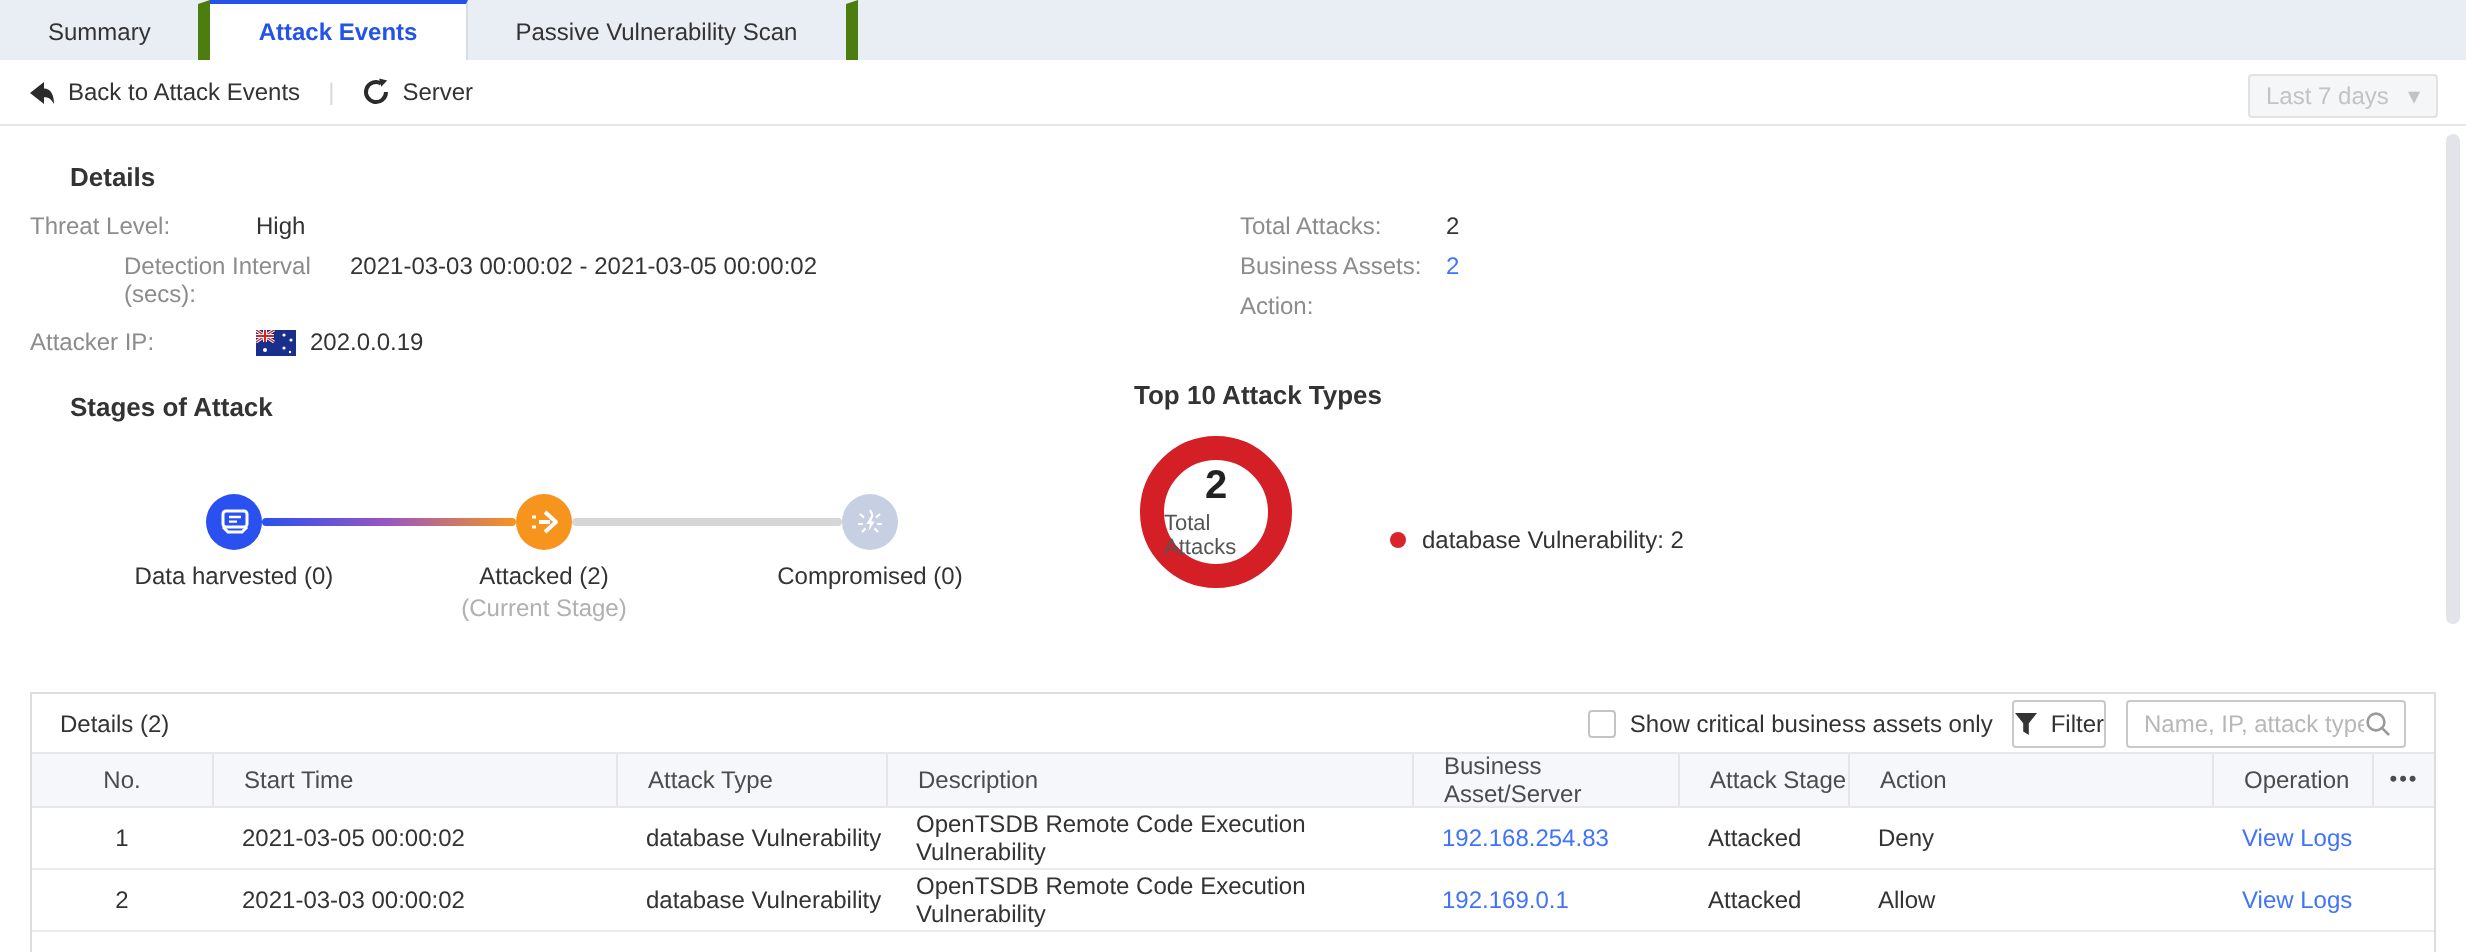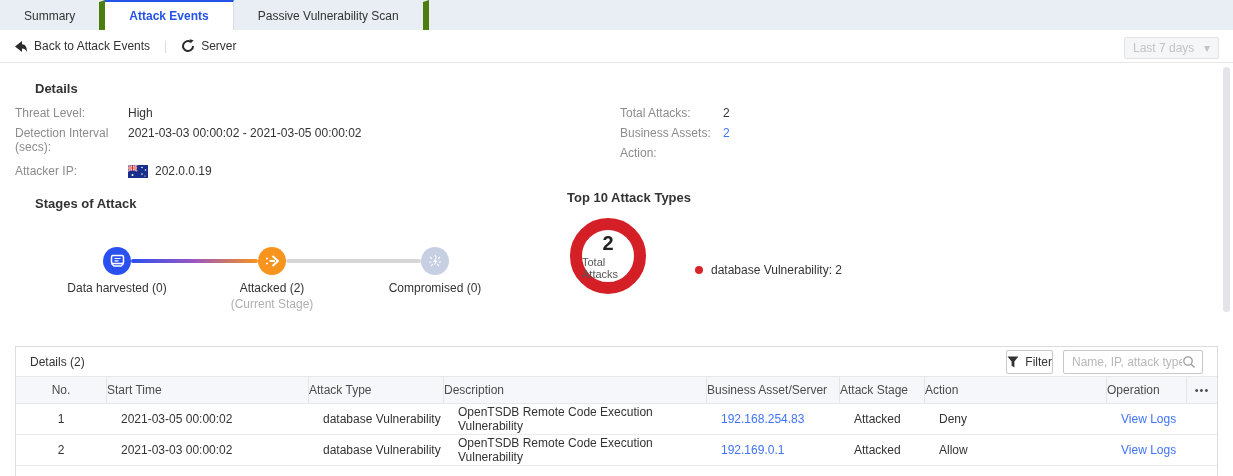--- a/index.html
+++ b/index.html
@@ -76,21 +76,21 @@
     display:flex; align-items:center; gap:6px; padding:0 0; cursor:pointer; color:#333; }
   .search-box { width:140px; height:24px; border:1px solid #c9c9c9; border-radius:2px;
     display:flex; align-items:center; padding:0 6px 0 8px; background:#fff; }
   .search-box input { border:none; outline:none; flex:1; min-width:0; font-size:12px;
     font-family:"Liberation Sans", sans-serif; color:#333; }
   .search-box input::placeholder { color:#b8b8b8; }
 
   .tgrid { display:grid; grid-template-columns:90px 202px 135px 263px 133px 85px 182px 80px auto; }
   .thead { background:#f5f7fa; border-top:1px solid #e8e8e8; border-bottom:1px solid #e8e8e8; }
   .thead .cell { height:26px; display:flex; align-items:center; color:#4c4c4c;
-    border-left:1px solid #e6e6e6; }
+    border-left:1px solid #e6e6e6; padding-left:15px; }
   .thead .cell:first-child { border-left:none; justify-content:center; padding-left:0; }
   .trow .cell { height:30px; display:flex; align-items:center; padding-left:15px; color:#333; }
   .trow .cell:first-child { justify-content:center; padding-left:0; }
   .trow { border-bottom:1px solid #ececec; }
   .stage-orange { color:#f5a030; }
   .action-red { color:#e8372f; }
   .more-cell { justify-content:center !important; padding-left:0 !important; color:#999;
     letter-spacing:1px; font-size:11px; cursor:pointer; }
 
   svg { display:block; }
@@ -132,21 +132,21 @@
 <div class="abs scroll-thumb"></div>
 
 <div class="abs section-heading" style="left:15px; top:81px;">Details</div>
 
 <div class="abs kv-row" style="left:15px; top:106px;">
   <span class="kv-label" style="width:113px;">Threat Level:</span>
   <span class="kv-value">High</span>
 </div>
 
 <div class="abs kv-row" style="left:15px; top:126px;">
-  <span class="kv-label" style="width:113px;">Detection Interval (secs):</span>
+  <span class="kv-label" style="width:113px;margin-left:47px;">Detection Interval (secs):</span>
   <span class="kv-value">2021-03-03 00:00:02 - 2021-03-05 00:00:02</span>
 </div>
 
 <div class="abs kv-row" style="left:15px; top:164px; align-items:center;">
   <span class="kv-label" style="width:113px;">Attacker IP:</span>
   <span class="flag">
     <svg width="20" height="13" viewBox="0 0 20 13">
       <rect width="20" height="13" fill="#1a2e8c"></rect>
       <path d="M0 0 L9 6 M9 0 L0 6" stroke="#fff" stroke-width="1.6"></path>
       <path d="M0 0 L9 6 M9 0 L0 6" stroke="#d22" stroke-width="0.7"></path>
@@ -220,20 +220,24 @@
 </div>
 
 <div class="abs legend-dot" style="left:695px; top:266px;"></div>
 <div class="abs" style="left:711px; top:263px;">database Vulnerability: 2</div>
 
 <div class="abs card">
 
   <div class="card-toolbar">
     <span>Details (2)</span>
     <div class="right">
+      <div class="cb-wrap">
+        <span class="checkbox"></span>
+        <span>Show critical business assets only</span>
+      </div>
       <div class="filter-btn">
         <span>
           <svg width="12" height="12" viewBox="0 0 12 12">
             <path d="M0.5 0.5 H11.5 L7.4 5.6 V11.5 L4.6 9.8 V5.6 Z" fill="#333"></path>
           </svg>
         </span>
         <span>Filter</span>
       </div>
       <div class="search-box">
         <input type="text" placeholder="Name, IP, attack type" style="">

